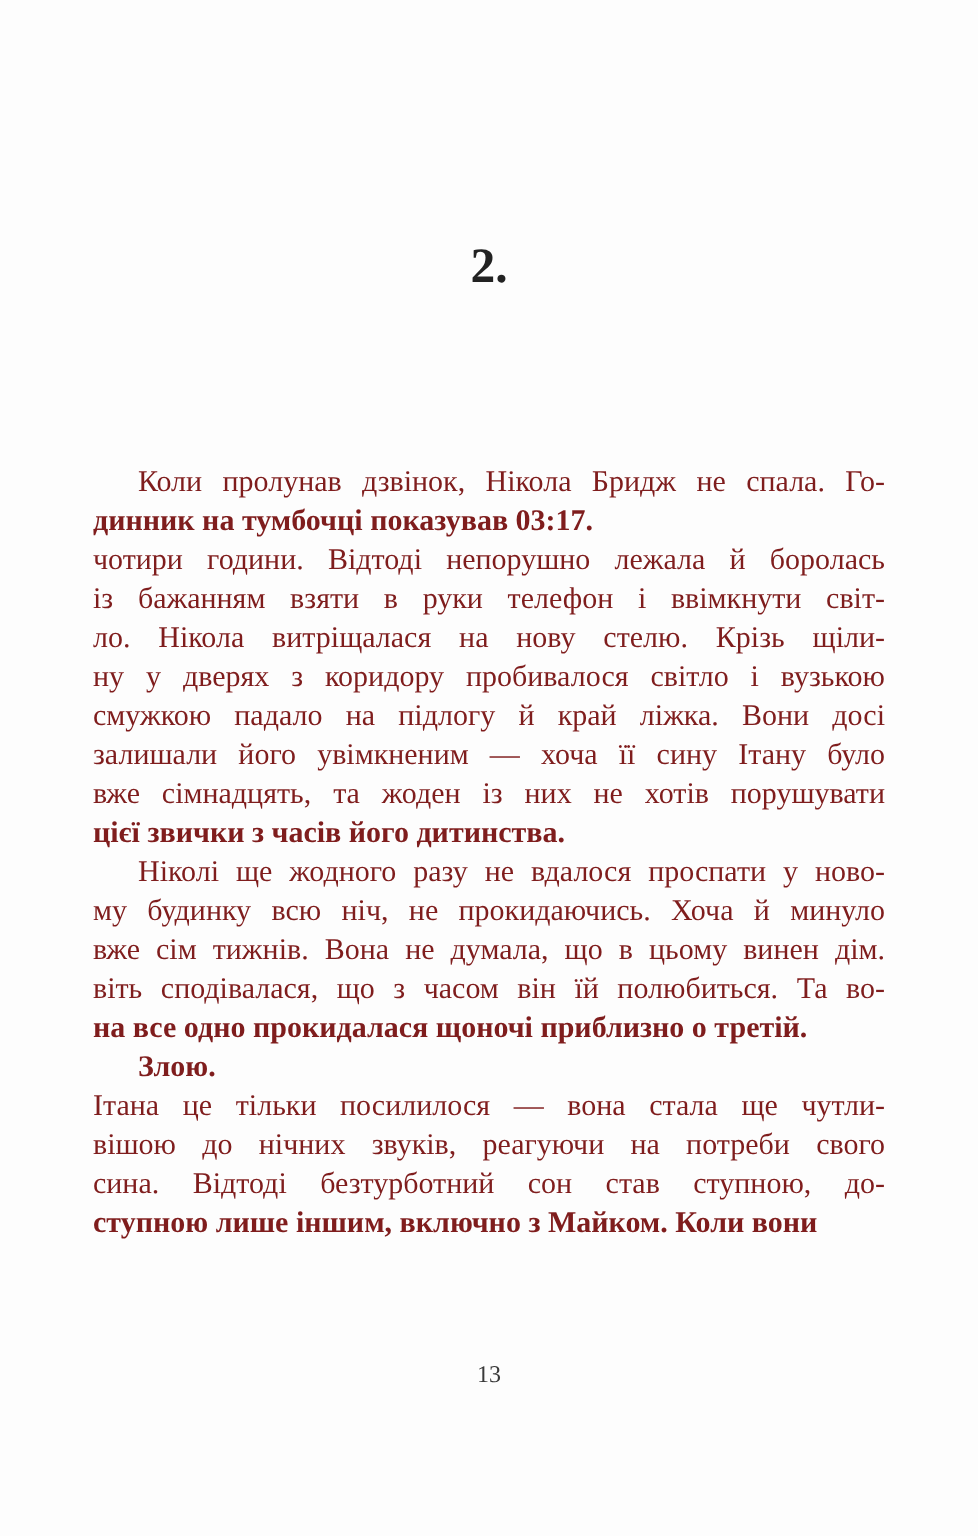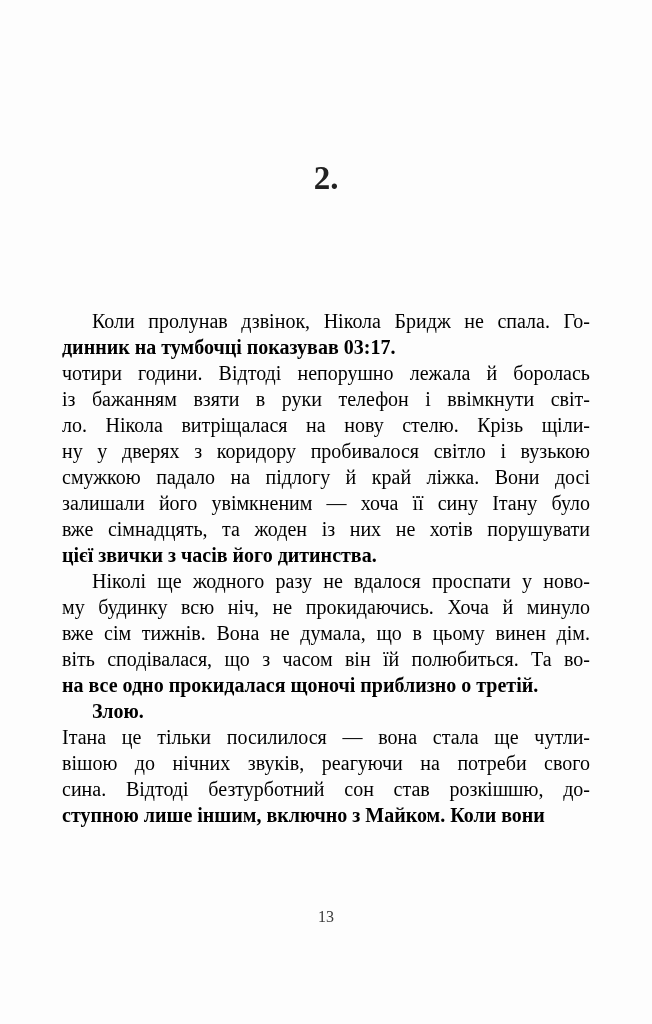--- a/index.html
+++ b/index.html
@@ -37,21 +37,21 @@
   .paragraph {
     margin: 0;
     padding: 0;
   }
   .line {
     font-size: 20px;
     line-height: 26px;
     white-space: normal;
     text-align: justify;
     text-align-last: justify;
-    color: #000000;
+    color: #7f1d1d;
   }
   .line.first {
     text-indent: 30px;
   }
   .line.last {
     text-align-last: left;
     font-weight: bold;
   }
   .page-number {
     position: absolute;
@@ -96,21 +96,21 @@
       <div class="line last">на все одно прокидалася щоночі приблизно о третій.</div>
     </div>
 
     <div class="paragraph">
       <div class="line first last">Злою.</div>
     </div>
 
     <div class="paragraph">
       <div class="line">Ітана це тільки посилилося — вона стала ще чутли-</div>
       <div class="line">вішою до нічних звуків, реагуючи на потреби свого</div>
-      <div class="line">сина. Відтоді безтурботний сон став розкішшю, до-</div>
+      <div class="line">сина. Відтоді безтурботний сон став ступною, до-</div>
       <div class="line last">ступною лише іншим, включно з Майком. Коли вони</div>
     </div>
 
   </div>
 
   <div class="page-number">13</div>
 
 </div>
 
 </body></html>

